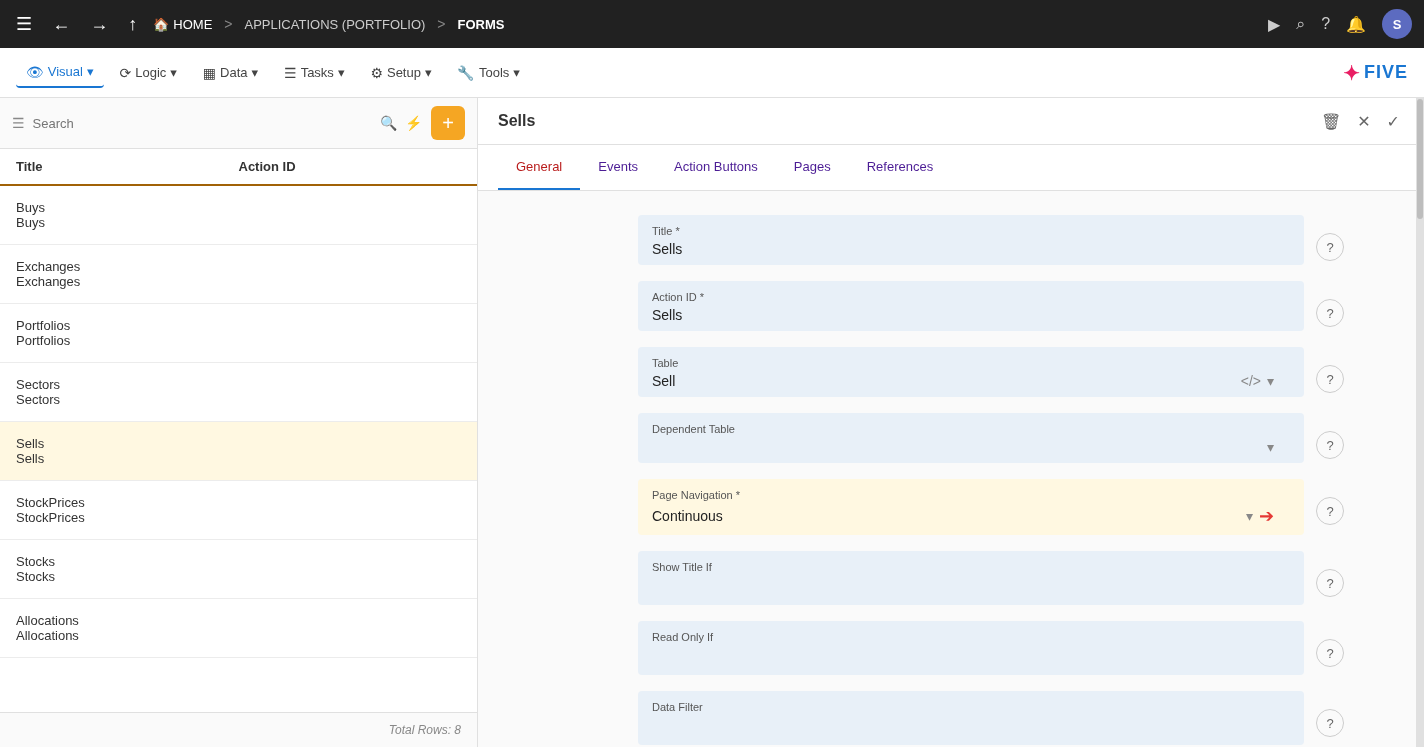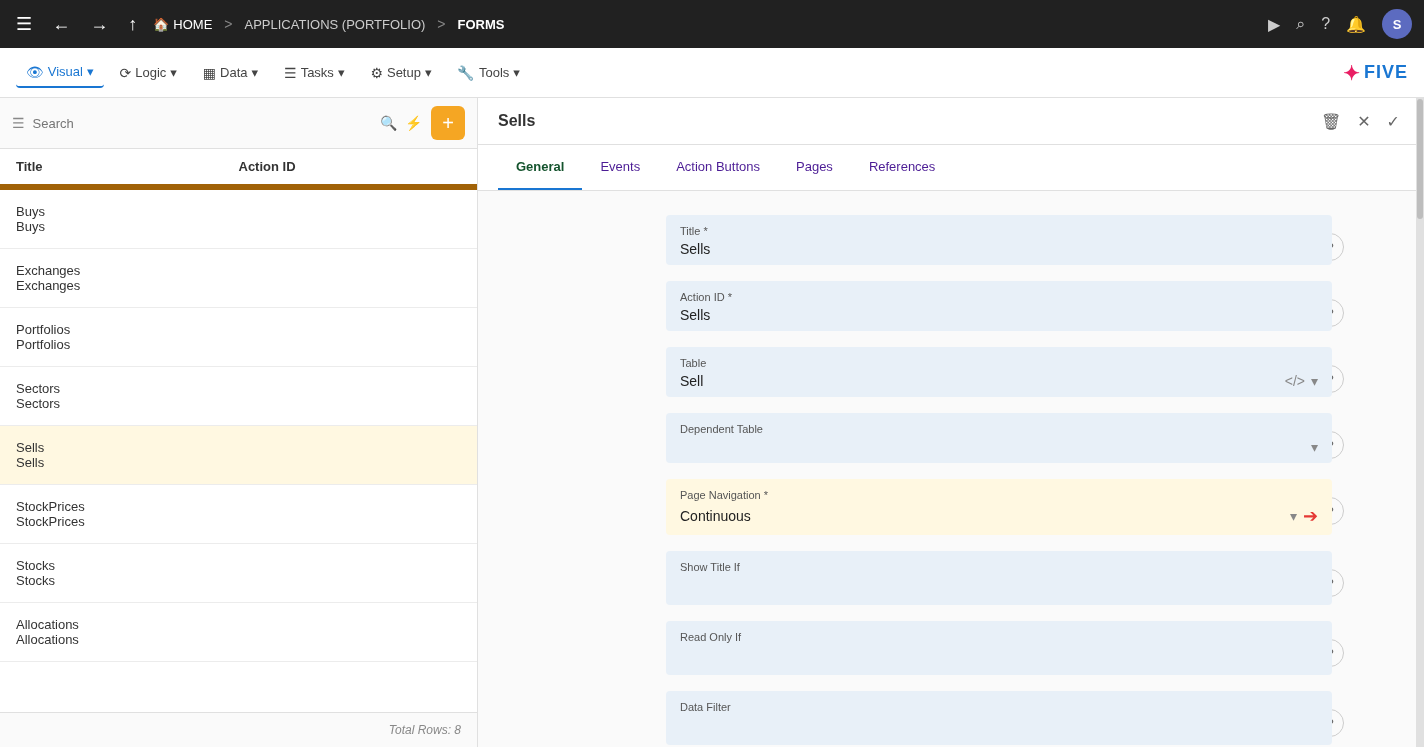--- a/index.html
+++ b/index.html
@@ -94,21 +94,21 @@
       border-radius: 6px;
       display: flex; align-items: center; justify-content: center;
       color: #fff; font-size: 20px; font-weight: 300; cursor: pointer;
     }
     .menu-icon { color: #888; font-size: 14px; cursor: pointer; }
 
     
     .table-header {
       display: flex;
       padding: 10px 16px;
-      border-bottom: 6px solid #a16207;
+      border-bottom: 2px solid #a16207;
       font-size: 13px;
       font-weight: 600;
       color: #333;
     }
     .col-title { flex: 1; }
     .col-action { flex: 1; }
 
     
     .table-body { flex: 1; overflow-y: auto; }
     .table-row {
@@ -167,21 +167,21 @@
       padding: 0 20px;
       gap: 0;
     }
     .tab {
       padding: 14px 18px;
       font-size: 13px;
       color: #4c1d95;
       cursor: pointer;
       border-bottom: 2px solid transparent;
     }
-    .tab.active { color: #14532d; border-bottom: 2px solid #1976d2; font-weight: 700; }
+    .tab.active { color: #b91c1c; border-bottom: 2px solid #1976d2; font-weight: 400; }
 
     
     .form-content {
       flex: 1;
       overflow-y: auto;
       padding: 24px 80px 24px 160px;
       position: relative;
     }
 
     .field-row {
@@ -191,24 +191,23 @@
       gap: 12px;
     }
     .field-container {
       flex: 1;
       position: relative;
     }
     .field-box {
       background: #e8f0f8;
       border: none;
       border-radius: 4px;
-      padding: 10px 14px 8px 14px;
+      padding: 10px 30px 8px 14px;
       width: 100%;
       position: relative;
-      margin-left: 28px;
     }
     .field-box.highlighted {
       background: #fff8e1;
     }
     .field-label {
       font-size: 11px;
       color: #555;
       margin-bottom: 4px;
       display: block;
     }

